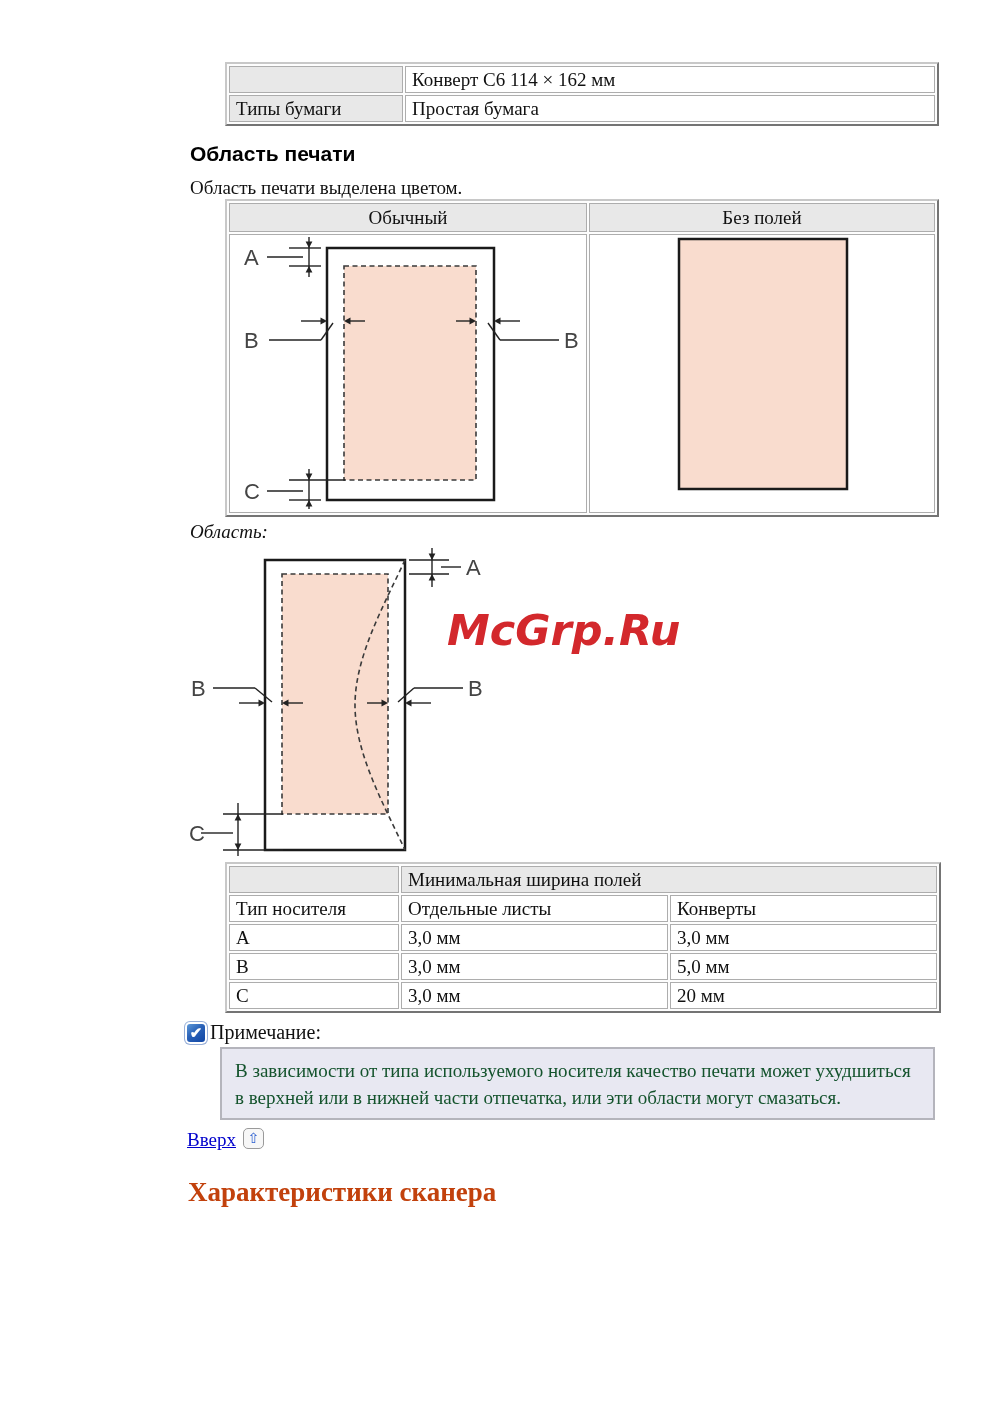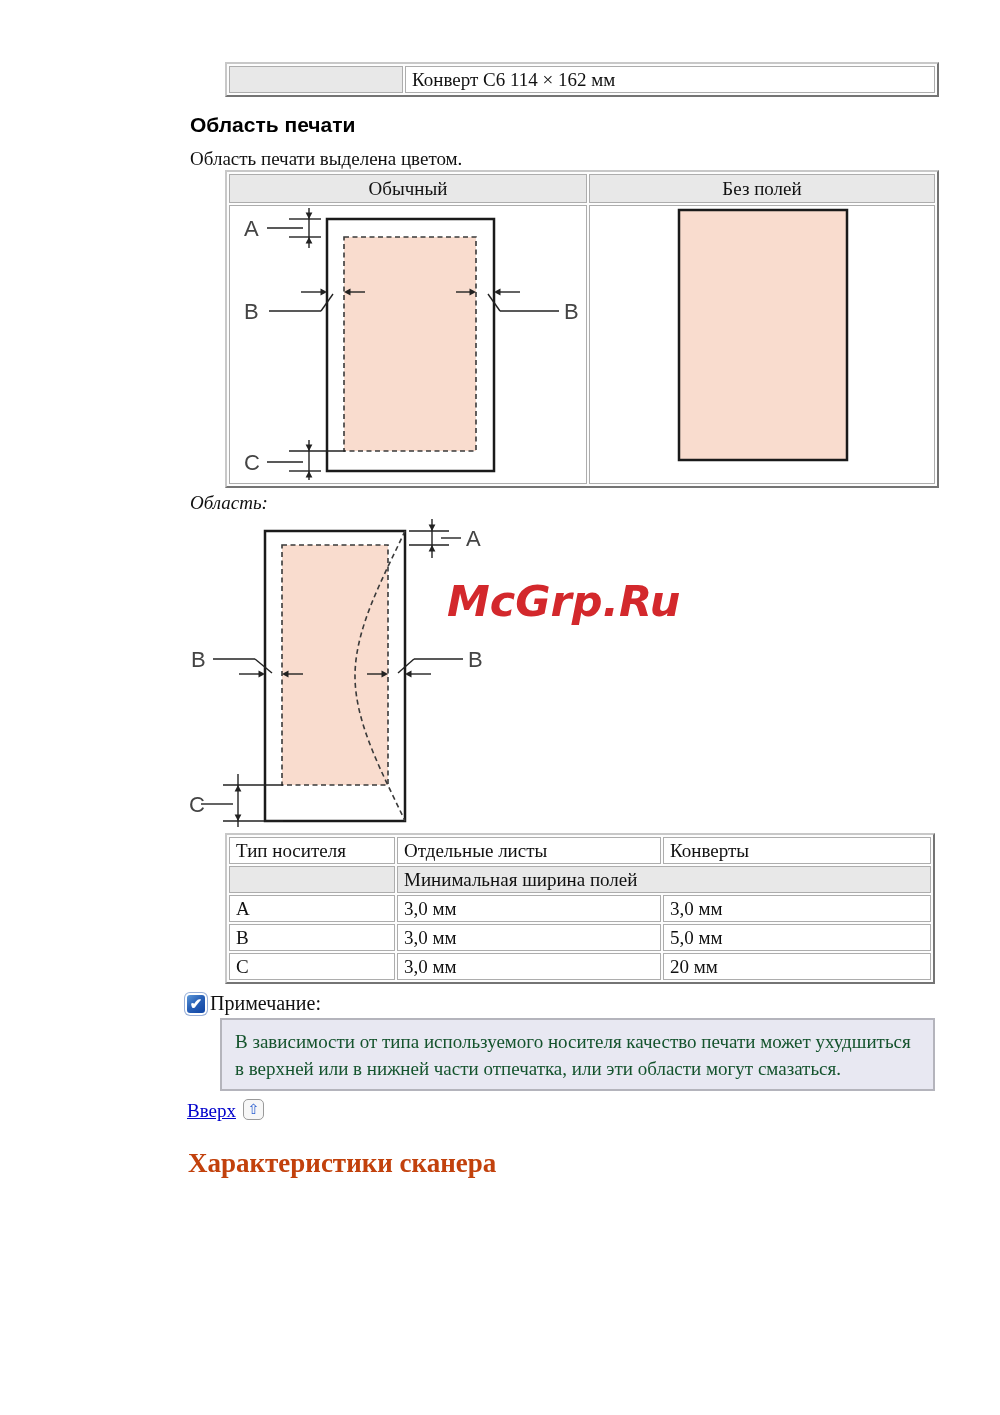--- a/index.html
+++ b/index.html
@@ -67,20 +67,24 @@
 <body>
 
 <div class="page">
 
   <table class="doc" style="width:710px;">
     <tbody>
         <tr>
       <td class="gray" style="width:174px;"></td>
       <td style="width:530px;">Конверт C6 114 × 162 мм</td>
     </tr>
+    <tr>
+      <td class="gray">Типы бумаги</td>
+      <td>Простая бумага</td>
+    </tr>
   </tbody>
     </table>
 
   <div class="h-sans">Область печати</div>
   <div class="body-text">Область печати выделена цветом.</div>
 
   <table class="doc diag" style="width:710px;">
     <tbody>
         <tr>
       <td class="gray center hdr" style="width:358px;">Обычный</td>
@@ -197,27 +201,27 @@
         <polygon points="53,305 49.6,298.5 56.4,298.5"></polygon>
       </g>
       <text x="4" y="296">C</text>
     </svg>
     <div class="watermark">McGrp.Ru</div>
   </div>
 
   <table class="doc" style="width:710px;margin-top:4px;">
     <tbody>
         <tr>
+      <td class="gray" style="width:170px;"></td>
+      <td class="gray" colspan="2" style="width:536px;">Минимальная ширина полей</td>
+    </tr>
+    <tr>
       <td>Тип носителя</td>
       <td style="width:264px;">Отдельные листы</td>
       <td style="width:268px;">Конверты</td>
-    </tr>
-    <tr>
-      <td class="gray" style="width:170px;"></td>
-      <td class="gray" colspan="2" style="width:536px;">Минимальная ширина полей</td>
     </tr>
     <tr>
       <td>A</td>
       <td>3,0 мм</td>
       <td>3,0 мм</td>
     </tr>
     <tr>
       <td>B</td>
       <td>3,0 мм</td>
       <td>5,0 мм</td>

